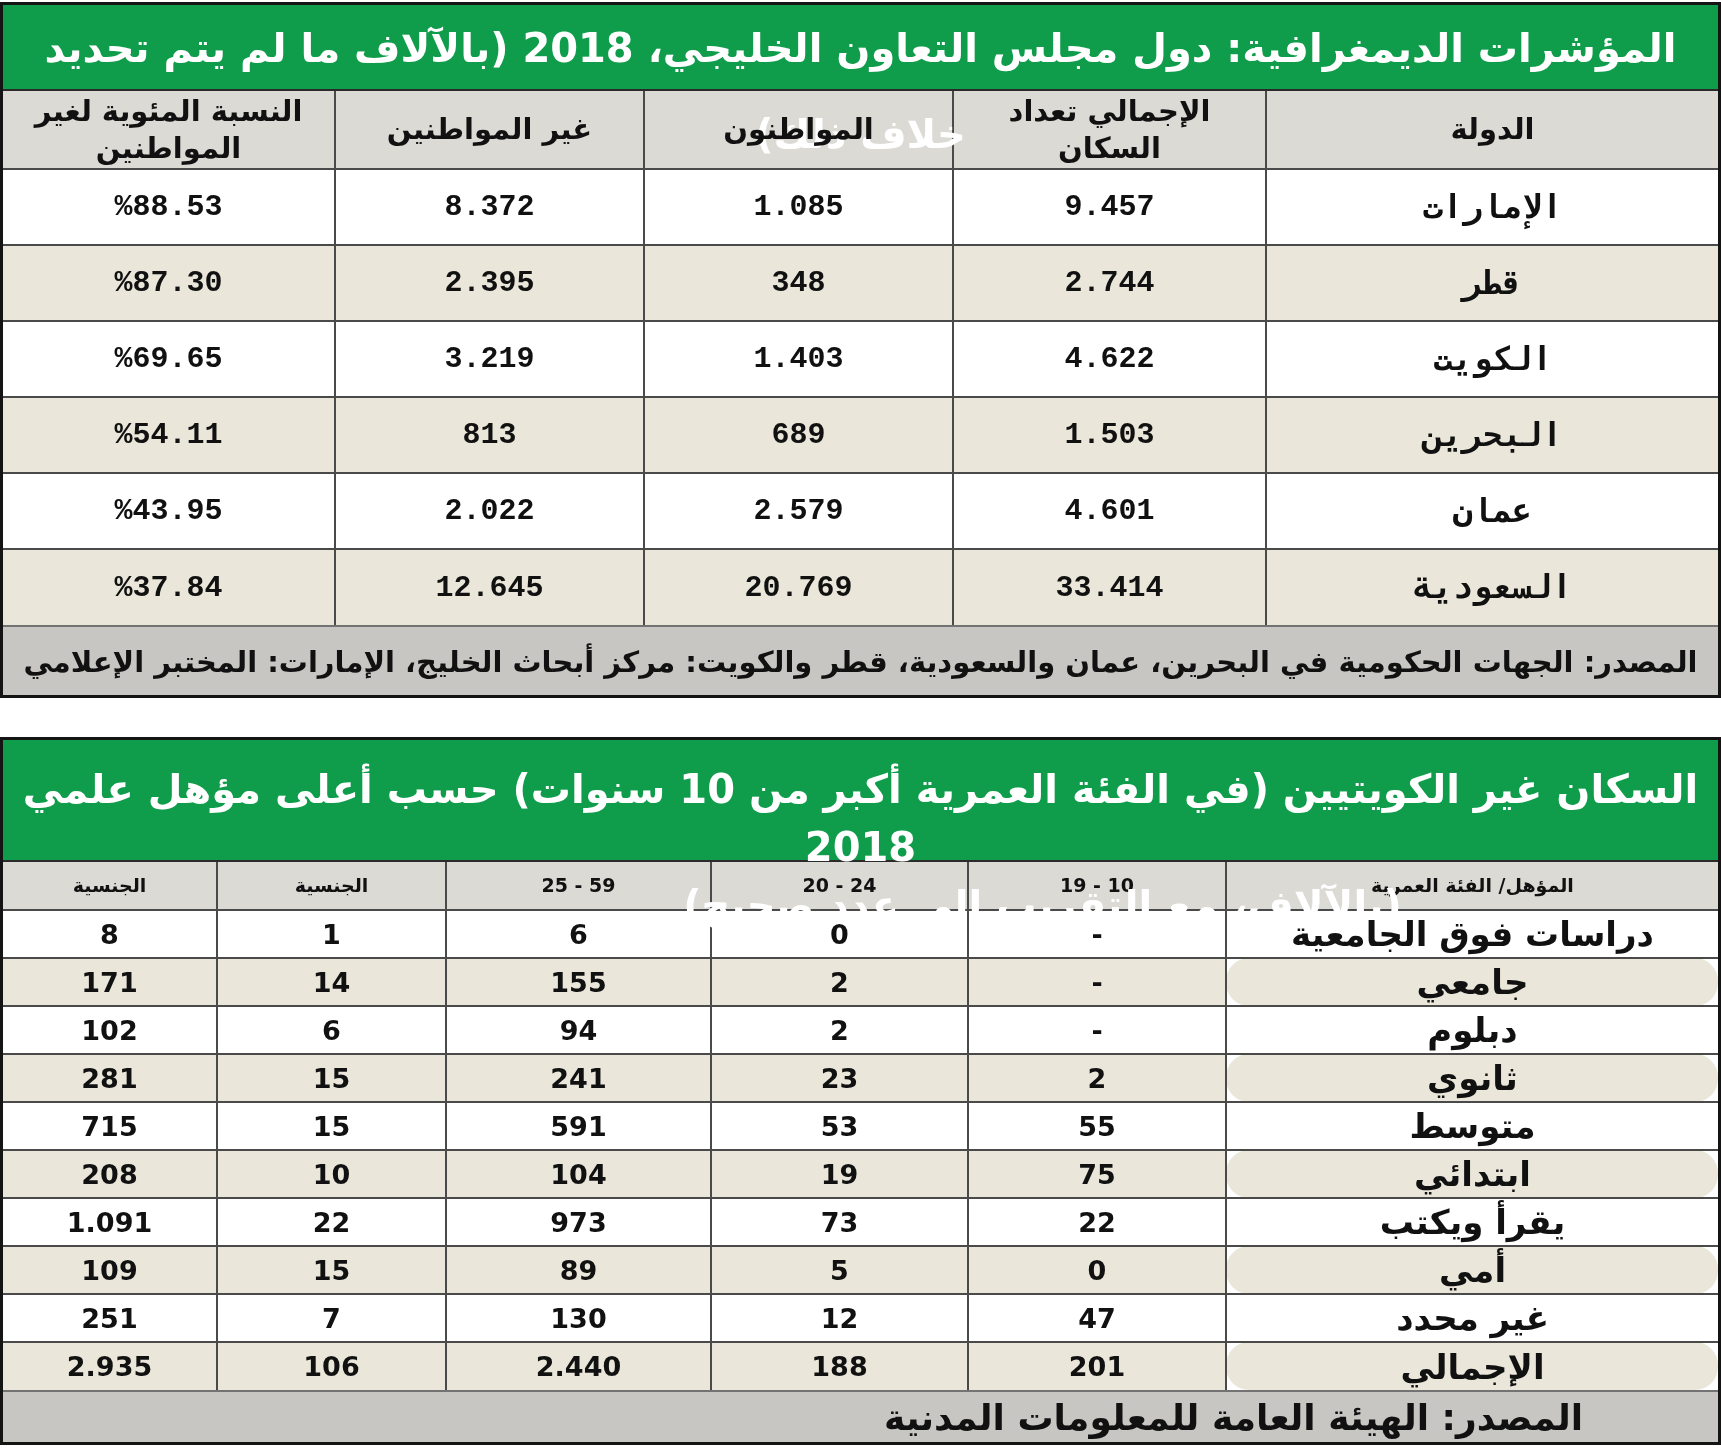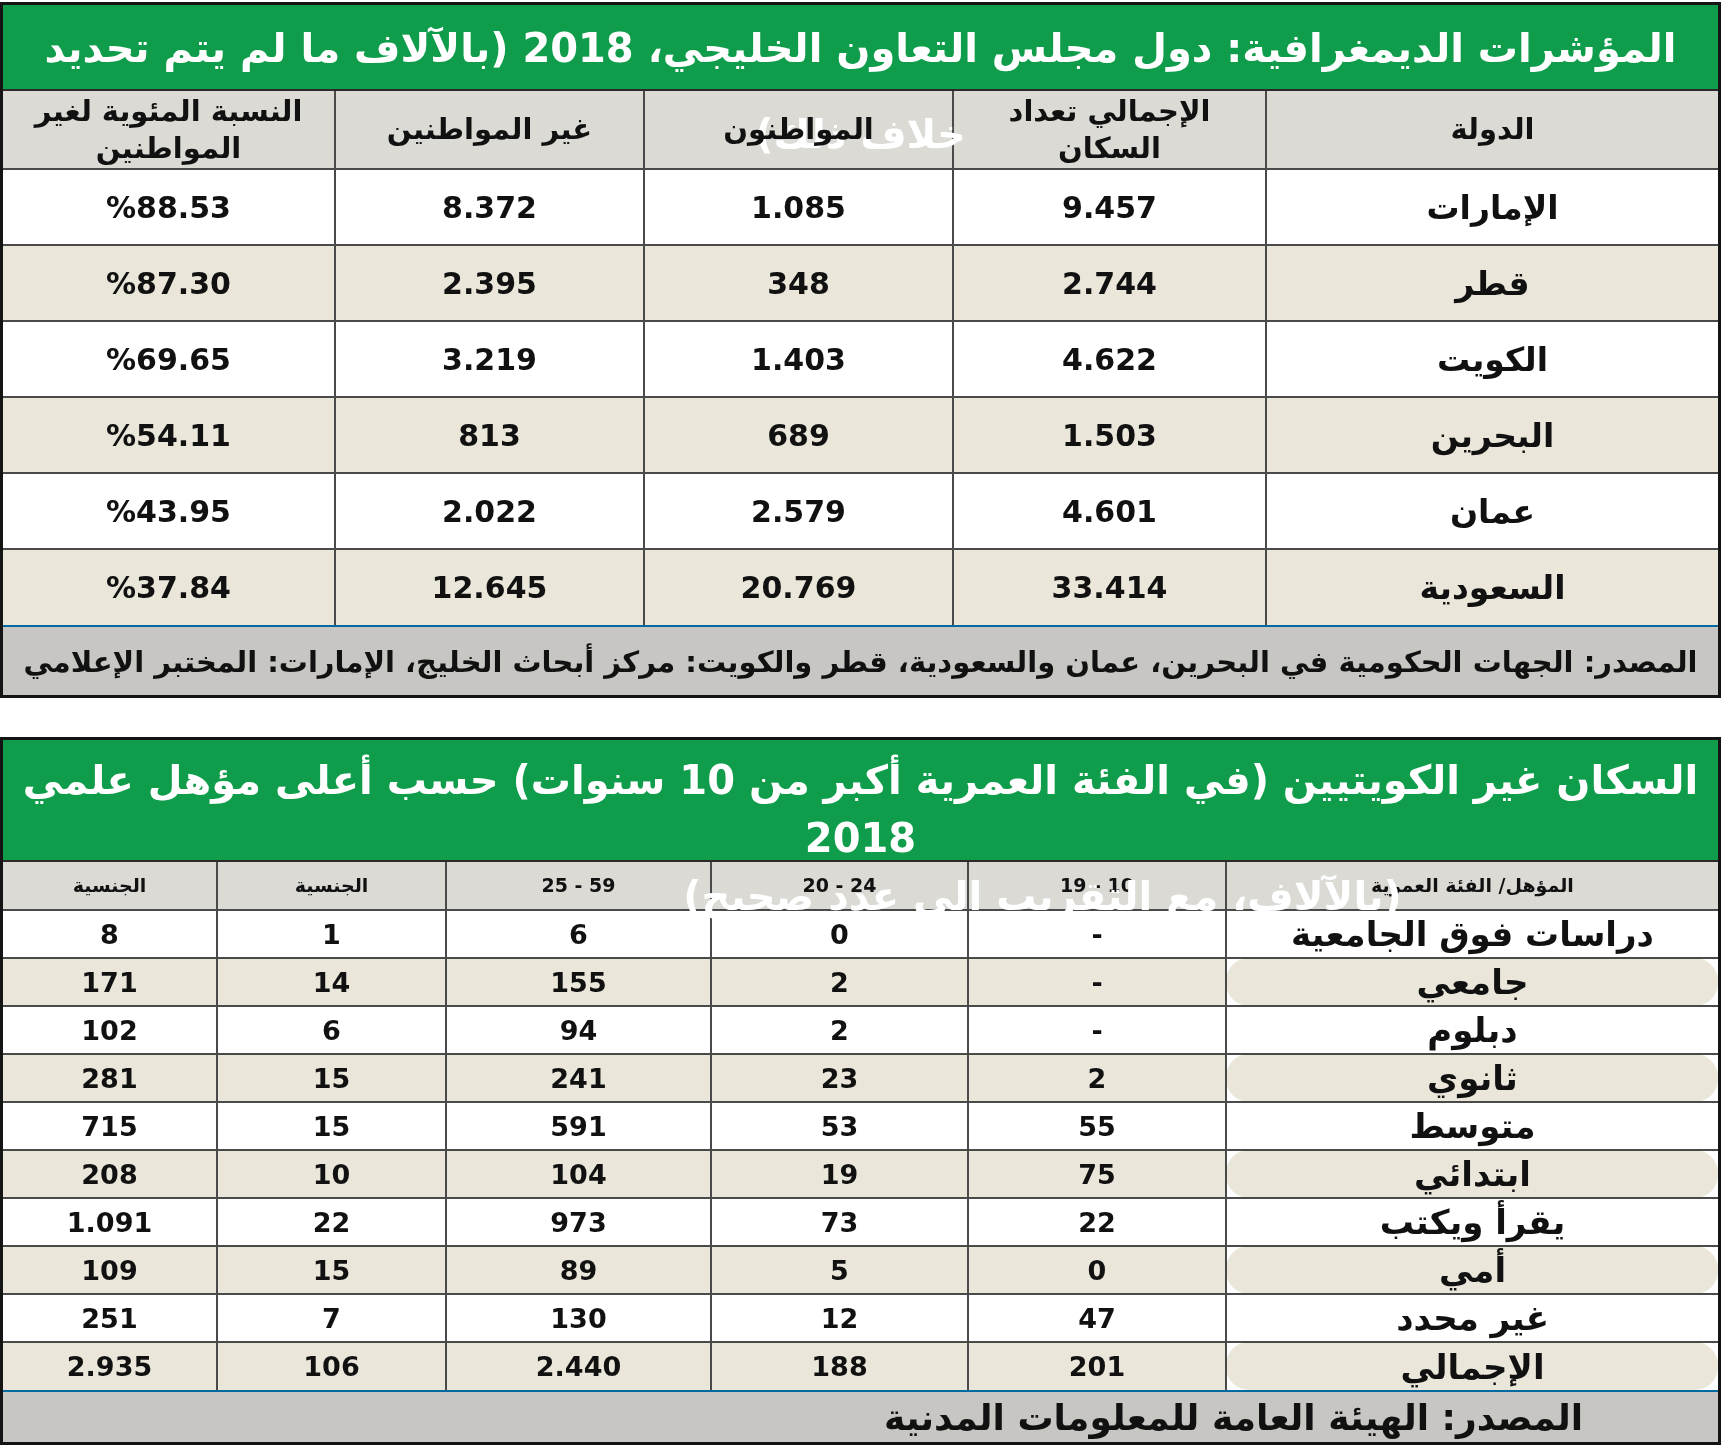--- a/index.html
+++ b/index.html
@@ -11,44 +11,44 @@
     font-weight: 700;
     color: #111111;
     direction: rtl;
     padding-top: 2px;
     overflow: hidden;
     position: relative;
   }
   .tbl-wrap { width: 1721px; border: 3px solid #141414; background:#fff; }
   .green-title { background: #0f9d4b; color: #ffffff; text-align: center; }
   .t1 .green-title { height: 86px; line-height: 86px; font-size: 40px; border-bottom: 2px solid #2b2b2b; }
-  .t2 .green-title { height: 122px; font-size: 40px; border-bottom: 2px solid #2b2b2b; padding-top: 11px; }
+  .t2 .green-title { height: 122px; font-size: 40px; border-bottom: 2px solid #2b2b2b; padding-top: 20px; }
   .t2 .green-title .line { line-height: 58px; }
   .t2 .green-title .l2 { position: relative; left: 182px; }
 
   table { border-collapse: collapse; table-layout: fixed; width: 100%; border-style: hidden; }
   th, td { border: 2px solid #4a4a4a; text-align: center; vertical-align: middle; overflow: hidden; }
   thead th { background: #dbdad5; line-height: 1.25; }
   tbody tr:nth-child(even) td { background: #eae7da; }
 
   .t1 thead tr { height: 78px; }
   .t1 thead th { font-size: 29px; }
   .t1 tbody tr { height: 76px; }
-  .t1 td { font-size: 30px; }
+  .t1 td { font-size: 30px; font-family: Liberation Mono, monospace; }
   .t1 td.name { font-size: 33px; }
 
   .t2 thead tr { height: 48px; }
   .t2 thead th { font-size: 19px; }
   .t2 tbody tr { height: 48px; }
   .t2 td { font-size: 27px; }
   .t2 td.name { font-size: 34px; border-radius: 23px; }
 
   .v { direction: ltr; unicode-bidi: isolate; }
 
-  .source { background: #c7c6c2; border-top: 2px solid #0369a1; }
+  .source { background: #c7c6c2; border-top: 2px solid #737373; }
   .t1 .source { height: 70px; line-height: 70px; font-size: 29px; text-align: center; }
   .t2 .source { height: 52px; line-height: 52px; font-size: 36px; text-align: right; padding-right: 135px; }
 
   .gap { height: 39px; background: #ffffff; }
 </style>
 </head>
 <body>
 
 <div class="page">
 

